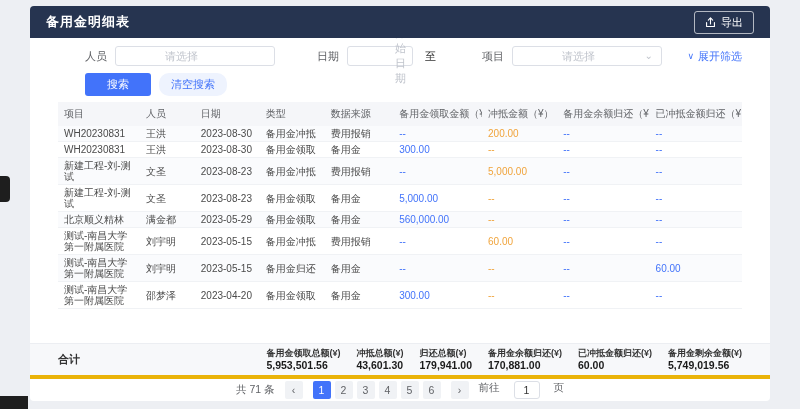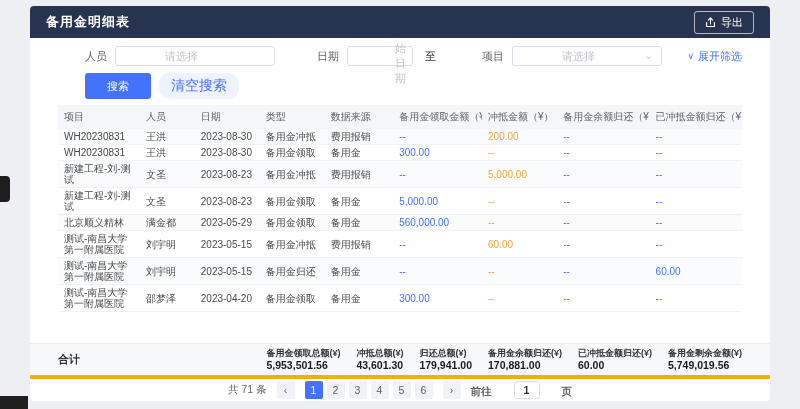--- a/index.html
+++ b/index.html
@@ -27,21 +27,21 @@
   .person-input { width:160px; }
   .date-input { width:66px; justify-content:center; }
   .zhi { color:#333; margin:0 4px; }
   .select-input { width:150px; justify-content:space-between; }
   .chevron { color:#c0c4cc; font-size:10px; line-height:1; }
   .expand-link { margin-left:auto; color:#4273fa; font-size:11px; display:flex; align-items:center; gap:4px; cursor:pointer; }
   .chev2 { font-size:9px; }
 
   .actions { margin:7px 0 6px; padding-left:55px; display:flex; gap:8px; flex:0 0 auto; }
   .btn-primary { background:#4273fa; color:#fff; border:none; border-radius:3px; font-size:11px; padding:4px 22px; cursor:pointer; }
-  .btn-plain { background:#eef3fe; color:#4273fa; border:none; border-radius:10px; font-size:14px; padding:4px 12px; cursor:pointer; }
+  .btn-plain { background:#eef3fe; color:#4273fa; border:none; border-radius:10px; font-size:11px; padding:4px 12px; cursor:pointer; }
 
   .table-wrap { flex:1 1 auto; overflow:hidden; padding:0 28px; }
   table { width:100%; border-collapse:collapse; table-layout:fixed; }
   thead th { background:#f5f6f9; color:#606266; font-weight:normal; text-align:left; padding:5px 6px; font-size:10px; white-space:nowrap; overflow:hidden; }
   tbody td { padding:2px 6px; color:#4a4a4a; font-size:10px; line-height:11px; border-bottom:1px solid #f0f2f5; word-break:break-all; vertical-align:middle; }
   tbody tr:nth-child(odd) { background:#fafbfd; }
   td[data-color="blue"] { color:#4273fa; }
   td[data-color="orange"] { color:#f0a43c; }
   .col0{width:12%;} .col1{width:8%;} .col2{width:9.5%;} .col3{width:9.5%;} .col4{width:10%;}
   .col5{width:13%;} .col6{width:11%;} .col7{width:13.5%;} .col8{width:13.5%;}
@@ -51,21 +51,21 @@
   .summary-items { margin-left:auto; display:flex; gap:16px; }
   .sum-item { display:flex; flex-direction:column; justify-content:center; }
   .sum-item .sl { font-size:9px; color:#333; font-weight:bold; white-space:nowrap; line-height:12px; }
   .sum-item .sv { font-size:10.5px; color:#1a1a1a; font-weight:bold; white-space:nowrap; line-height:13px; }
 
   .pagination { flex:0 0 26px; display:flex; align-items:center; justify-content:center; gap:10px; font-size:10.5px; color:#606266; border-top:4px solid #eab308; }
   .page-list { display:inline-flex; gap:4px; }
   .page-btn { min-width:18px; height:18px; line-height:18px; text-align:center; background:#f0f2f5; color:#606266; border-radius:2px; font-size:10.5px; padding:0 4px; cursor:pointer; user-select:none; }
   .page-btn.active { background:#4273fa; color:#ffffff; }
   .page-btn.arrow { background:#f0f2f5; }
-  .goto { display:inline-flex; align-items:flex-end; gap:22px;font-weight:bold; }
+  .goto { display:inline-flex; align-items:flex-start; gap:14px; }
   .goto-input { display:inline-block; width:26px; height:18px; line-height:16px; border:1px solid #dcdfe6; border-radius:3px; text-align:center; color:#333; background:#fff; }
 </style>
 </head>
 <body>
 
 <div class="left-tab"></div>
 <div class="corner-dark"></div>
 
 <div class="app">
 

